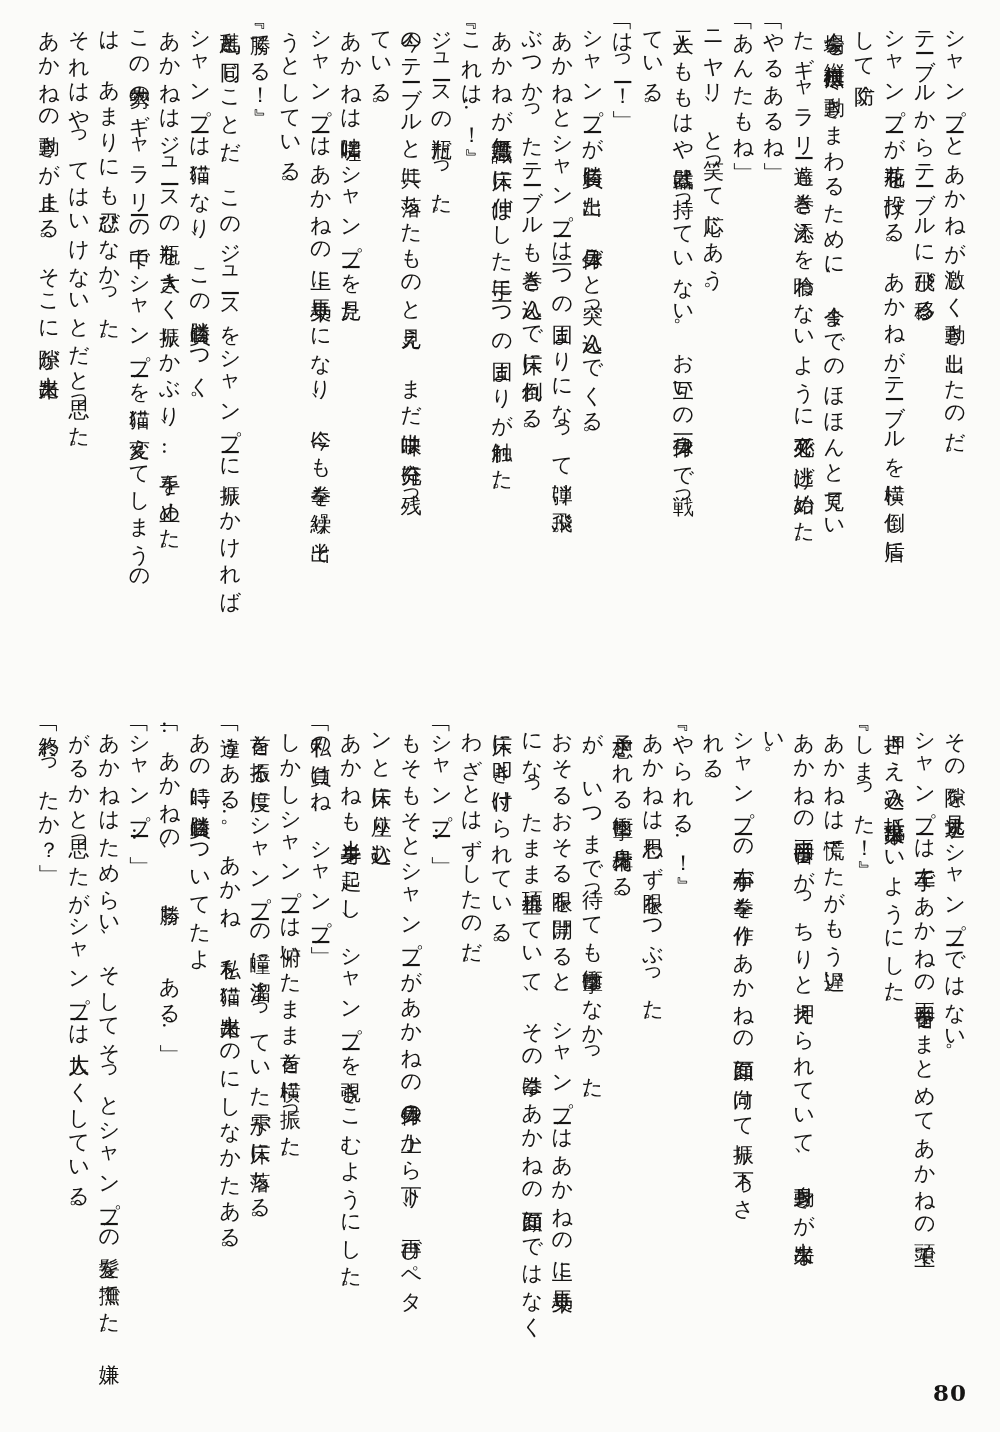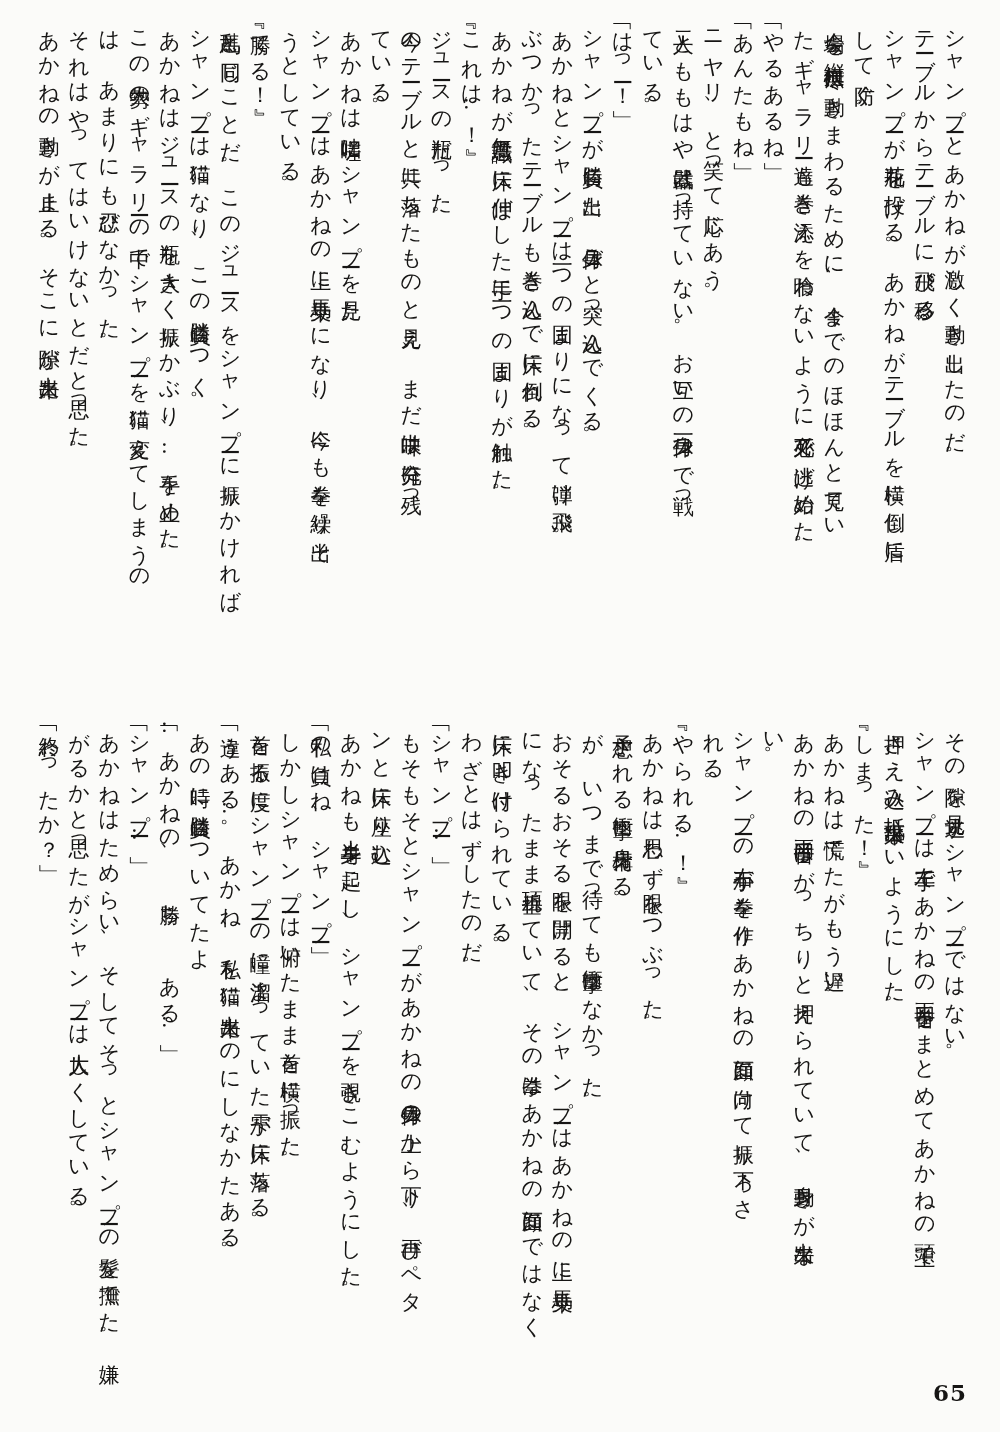--- a/index.html
+++ b/index.html
@@ -99,14 +99,14 @@
 「私の負けね、シャンプー」
 しかしシャンプーは俯いたまま首を横に振った。
 首を振る度にシャンプーの瞳に溜まっていた雫が床に落ちる。
 「違うある‥。あかね、私を猫に出来たのにしなかたある。
 あの時に勝負はついてたよ
 「‥あかねの、　勝ち、　ある‥」
 「シャンプー‥」
 あかねはためらい、そしてそっとシャンプーの髪を撫でた。嫌
 がるかと思ったがシャンプーは大人しくしている。
 「終わったか？」</div>
-  <div class="page-number">65</div>
+  <div class="page-number">80</div>
 </div>
 
 </body></html>

